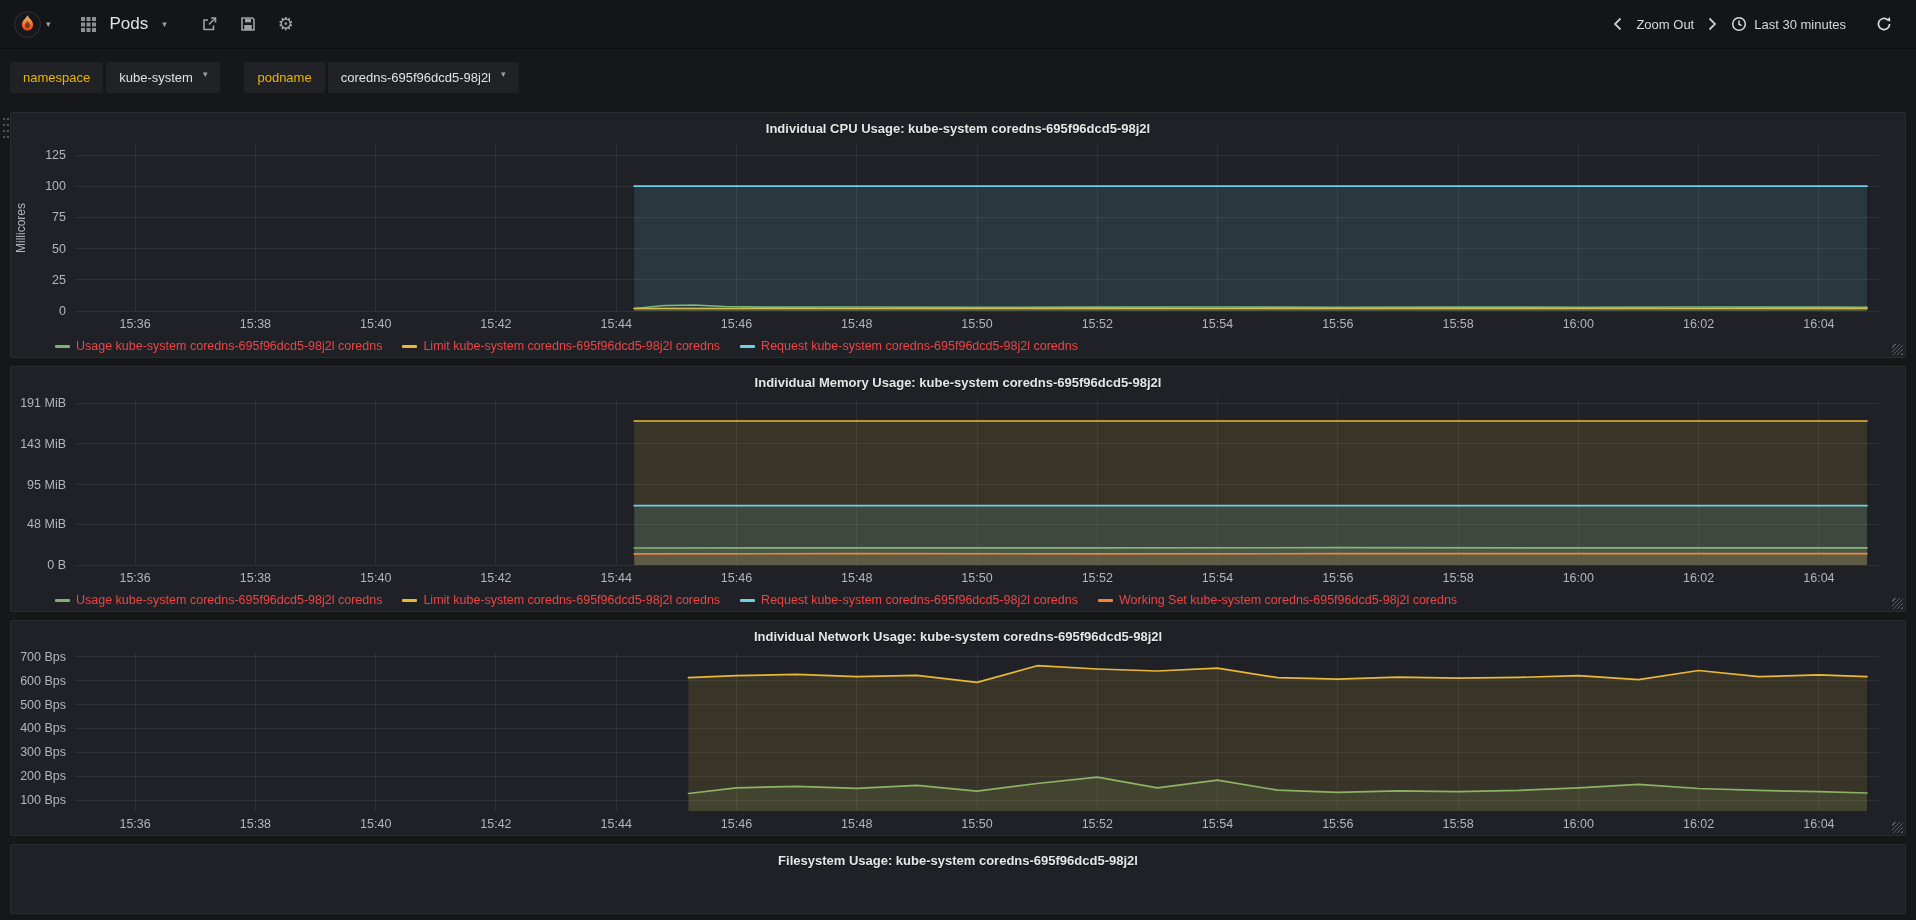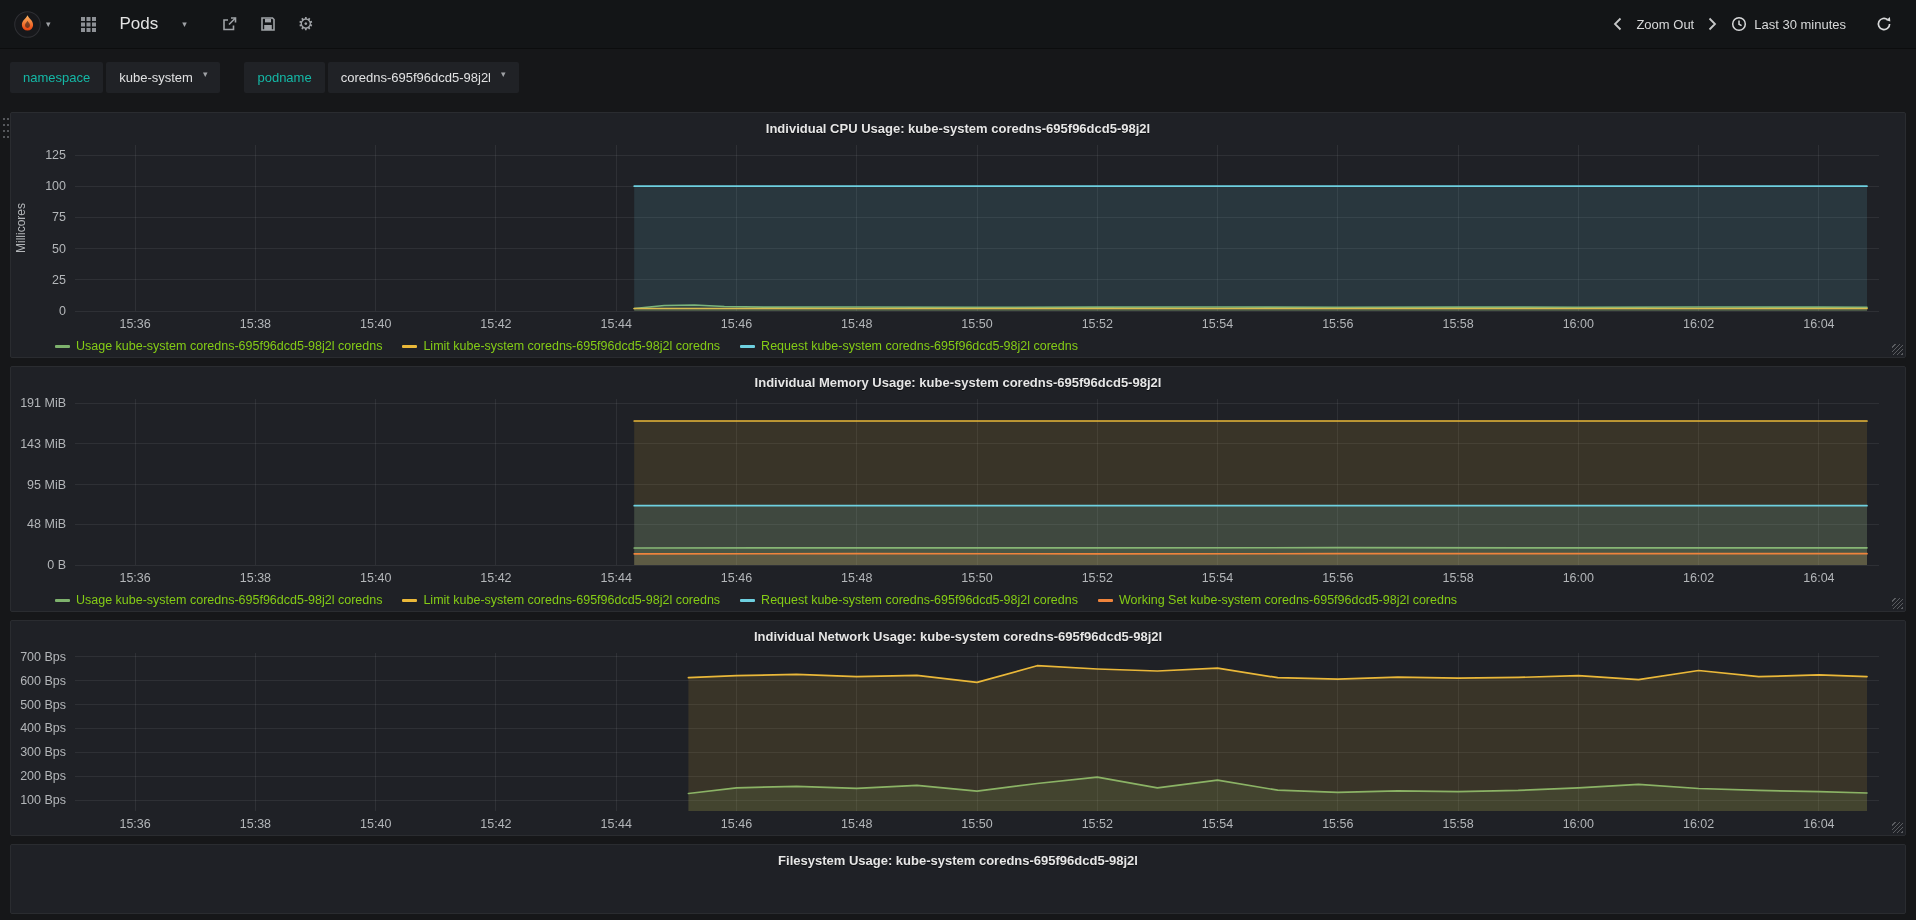--- a/index.html
+++ b/index.html
@@ -6,50 +6,50 @@
   html,body{width:1916px;height:920px;overflow:hidden;background:#161719;
     font-family:"Liberation Sans",sans-serif;color:#d8d9da}
   .app{position:relative;width:1916px;height:920px;overflow:hidden}
 
   
   .navbar{height:49px;background:#131517;display:flex;align-items:center;
     justify-content:space-between;padding-right:16px;border-bottom:1px solid #0c0d0e}
   .nav-left{display:flex;align-items:center;height:100%}
   .logo{display:flex;align-items:center;gap:5px;padding:0 14px;height:100%;cursor:pointer}
   .caret{font-size:9px;color:#9fa2a6;line-height:1}
-  .dash-picker{display:flex;align-items:center;gap:24px;font-size:17px;color:#e3e3e3;
+  .dash-picker{display:flex;align-items:center;gap:14px;font-size:17px;color:#e3e3e3;
     padding:0 12px;margin-left:4px;cursor:pointer;height:100%}
   .icon-btn{background:none;border:none;color:#9fa2a6;margin-left:22px;cursor:pointer;
     display:flex;align-items:center;font-size:18px;line-height:1}
   .nav-right{display:flex;font-size:13px;color:#d8d9da}
   .nav-right .nav-item{display:flex;align-items:center;gap:7px;padding:6px 8px;cursor:pointer;
     background:none;border:none;color:#d8d9da;font-size:13px;font-family:inherit}
   .nav-right .chev{padding:6px 6px;color:#c7c8c9}
   .timepicker{font-size:13.5px}
   .refresh-btn{margin-left:14px}
 
   
   .submenu{display:flex;align-items:center;padding:12px 10px;gap:24px;height:56px}
   .var-group{display:flex;align-items:center;gap:3px}
-  .var-label{background:#202226;color:#14b8a6;font-size:13px;padding:8px 13px;border-radius:2px}
+  .var-label{background:#202226;color:#eab308;font-size:13px;padding:8px 13px;border-radius:2px}
   .var-value{background:#202226;color:#e0e1e2;font-size:13px;padding:8px 13px;border-radius:2px;
     cursor:pointer;display:flex;gap:10px}
 
   
   .dashboard{position:relative}
   .panel{position:relative;margin:0 10px 8px;background:#1f2126;border:1px solid #2a2c30;border-radius:2px}
   .panel-cpu{margin-top:7px}
   .panel-title{font-size:13px;font-weight:bold;color:#e6e6e6;text-align:center;
     padding-top:7px;height:26px;line-height:18px;cursor:pointer;text-shadow:0 1px 0 rgba(0,0,0,.6);
     white-space:nowrap;overflow:hidden}
   .chart{position:relative;height:196px;width:100%}
   .panel-network .chart{height:188px}
   svg text{font-family:"Liberation Sans",sans-serif}
   .legend{height:22px;display:flex;align-items:center;gap:20px;padding-left:44px;
-    font-size:12.5px;color:#84cc16;white-space:nowrap;overflow:hidden}
+    font-size:12.5px;color:#ef4444;white-space:nowrap;overflow:hidden}
   .legend-item{display:inline-flex;align-items:center;gap:6px;cursor:pointer}
   .legend-icon{display:inline-block;width:15px;height:3px;border-radius:1px}
   .resize-handle{position:absolute;right:2px;bottom:2px;width:11px;height:11px;cursor:nwse-resize;
     background:repeating-linear-gradient(135deg,transparent 0 2px,#5a5c60 2px 3px)}
   .row-handle{position:absolute;left:2px;top:116px;width:8px;height:26px;cursor:grab;
     background:radial-gradient(circle,#55575b 1.1px,transparent 1.2px);
     background-size:4px 6px}
   .panel-filesystem{height:70px}
 </style>
 </head>

